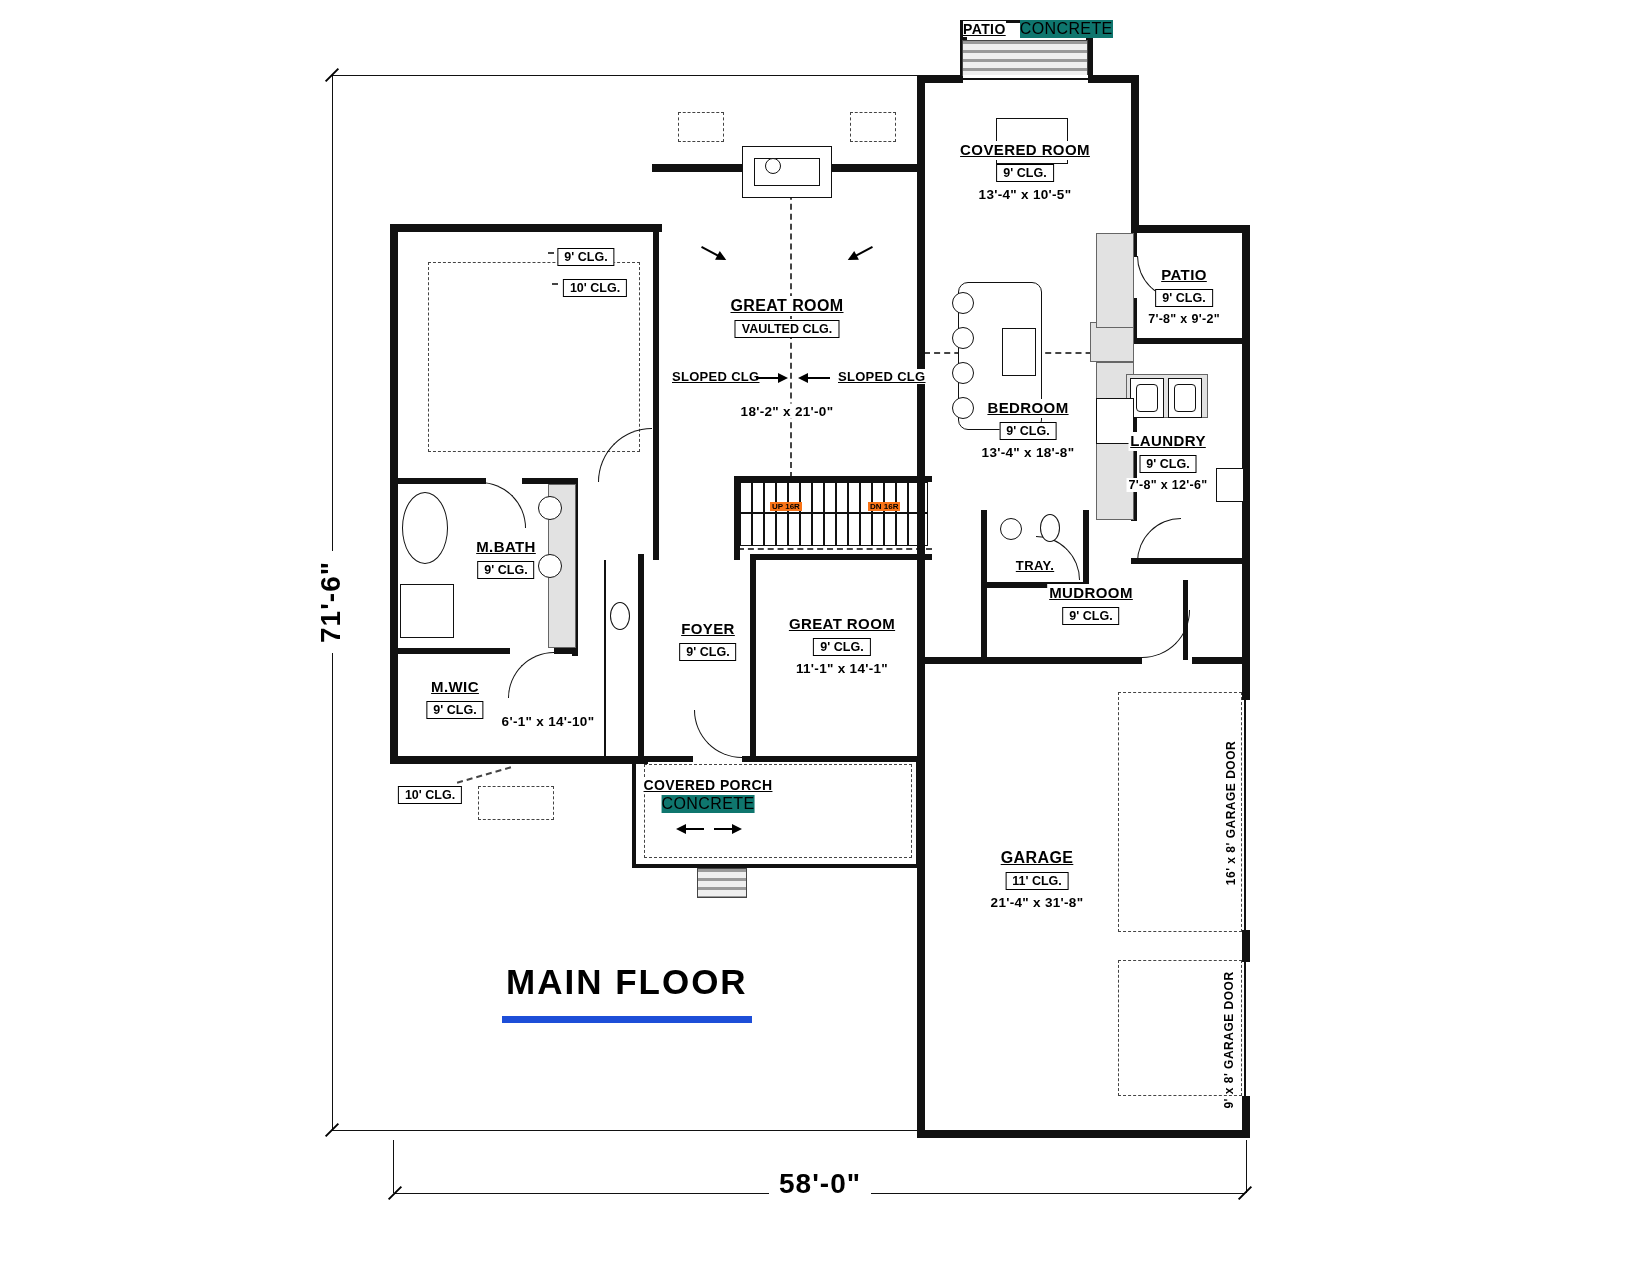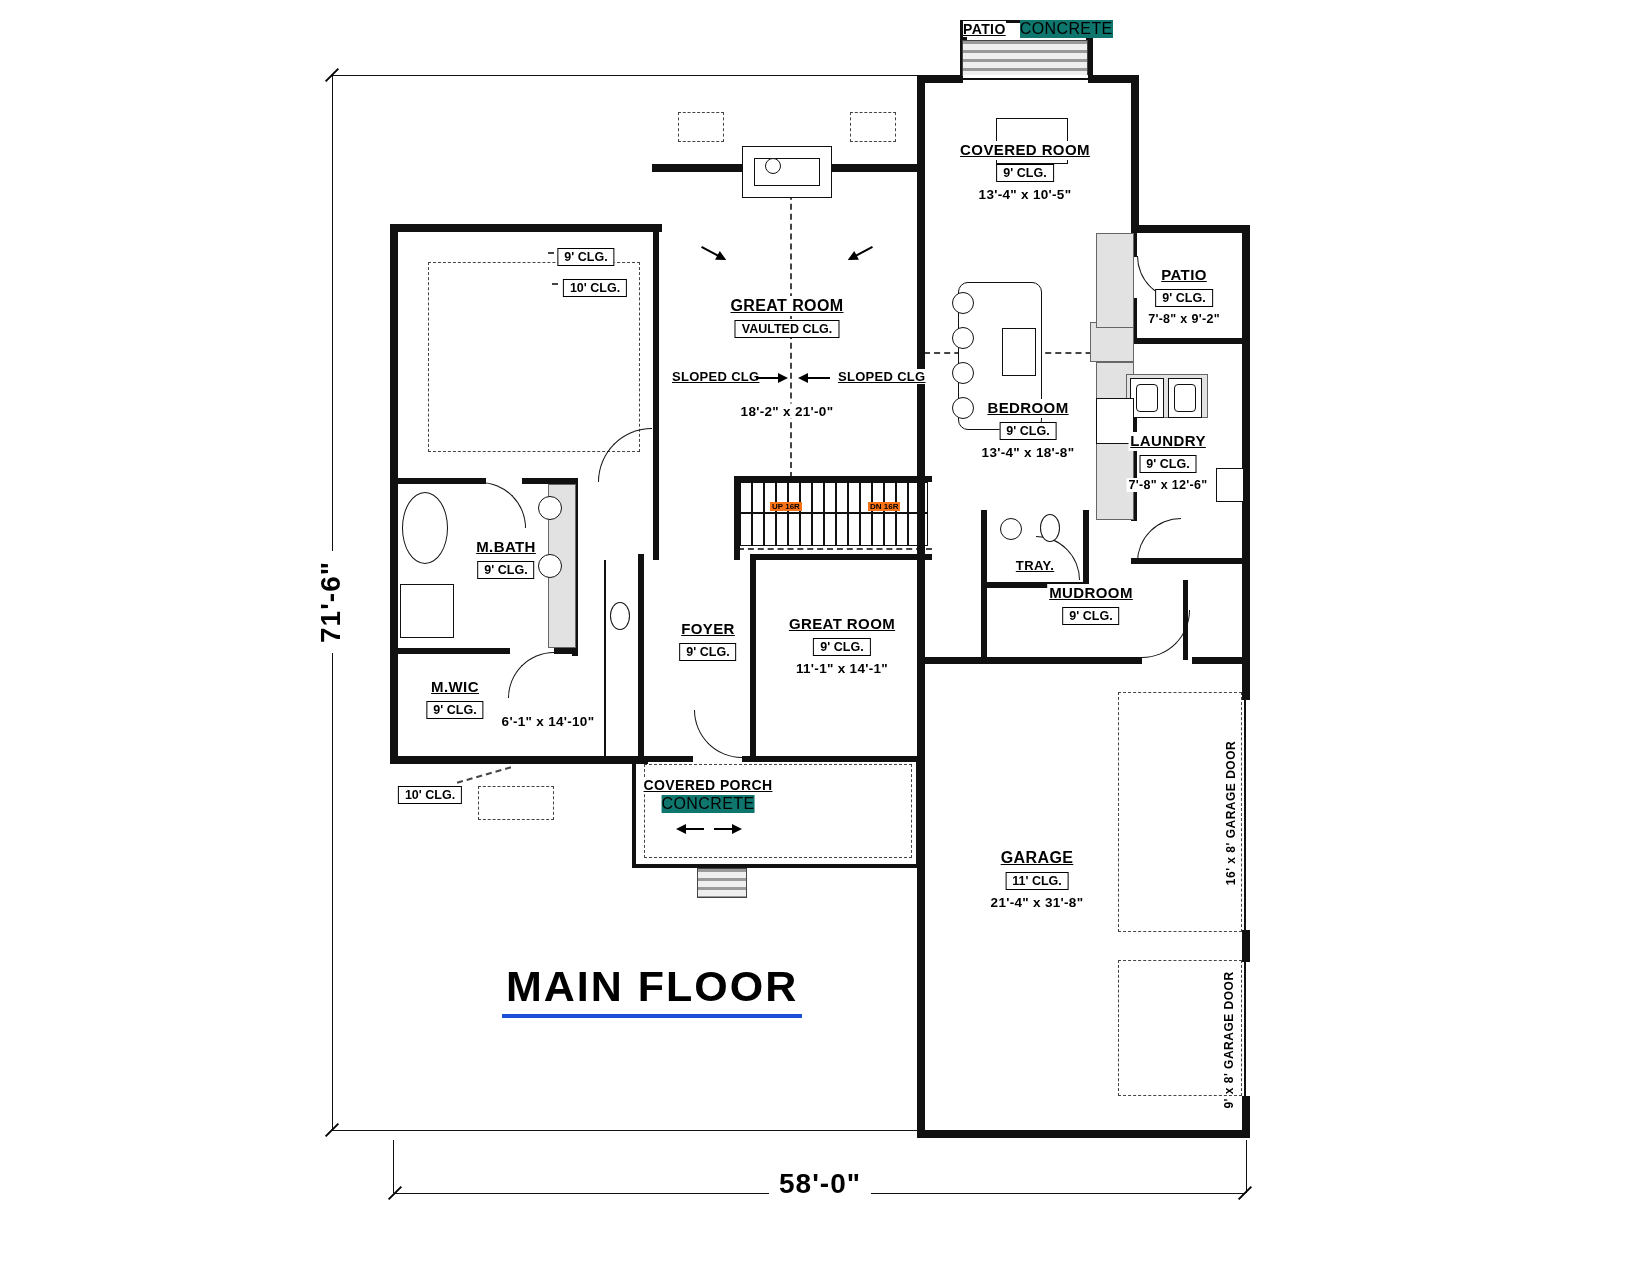--- a/index.html
+++ b/index.html
@@ -34,22 +34,22 @@
   .floating-box{position:absolute;transform:translate(-50%,-50%);z-index:8;}
   .sloped{position:absolute;font-weight:bold;font-size:13px;text-decoration:underline;
           letter-spacing:.3px;z-index:8;background:#fff;}
   .tiny{position:absolute;font-weight:bold;font-size:8px;z-index:8;background:#f97316;padding:0 2px;}
   .pname{font-weight:bold;font-size:14px;text-decoration:underline;letter-spacing:.4px;background:#fff;}
   .pmat{font-size:16px;letter-spacing:.4px;background:#0f766e;}
   .vlabel{position:absolute;font-weight:bold;font-size:12px;white-space:nowrap;
           letter-spacing:.5px;z-index:8;transform:translate(-50%,-50%) rotate(-90deg);}
   .dim-text{position:absolute;font-weight:bold;font-size:28px;letter-spacing:1px;
             background:#fff;padding:0 10px;z-index:8;}
-  .title{position:absolute;font-weight:bold;font-size:43px;letter-spacing:2px;
-         border-bottom:4px solid #1d4ed8;padding:0 4px 3px;z-index:8;}
+  .title{position:absolute;font-weight:bold;font-size:35px;letter-spacing:2px;
+         border-bottom:7px solid #1d4ed8;padding:0 4px 14px;z-index:8;}
   .arr{position:absolute;height:2px;background:#000;z-index:8;}
   .arr.ar::after{content:'';position:absolute;right:-2px;top:-4.5px;
        border-left:10px solid #000;border-top:5px solid transparent;border-bottom:5px solid transparent;}
   .arr.al::before{content:'';position:absolute;left:-2px;top:-4.5px;
        border-right:10px solid #000;border-top:5px solid transparent;border-bottom:5px solid transparent;}
 </style>
 </head>
 <body>
 
 <div id="plan">

